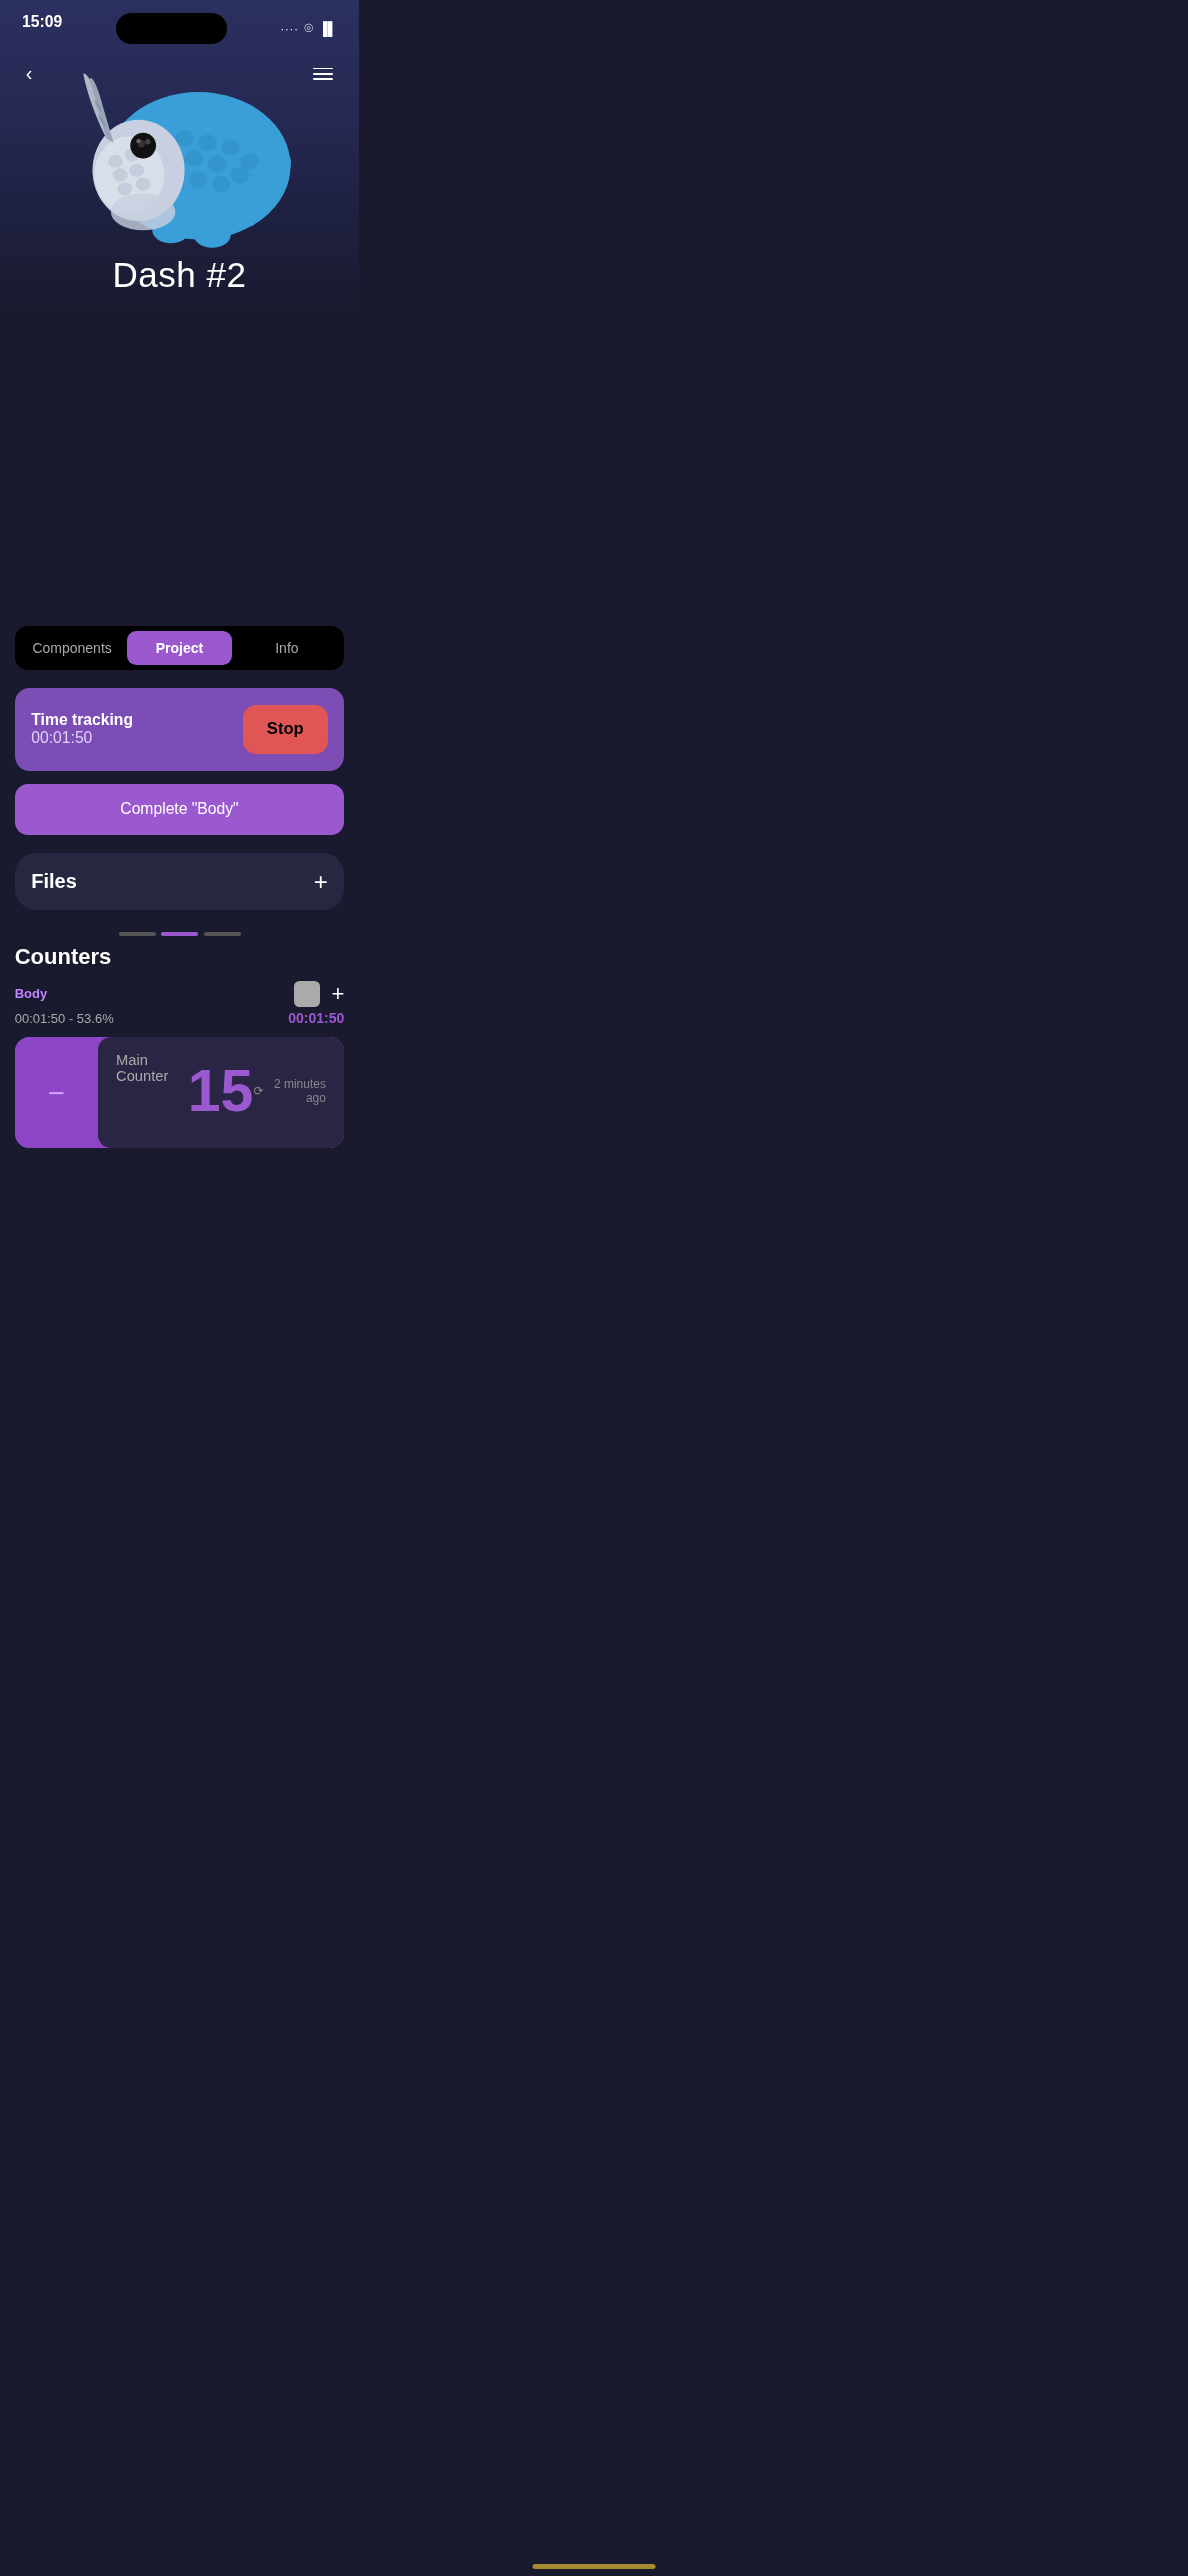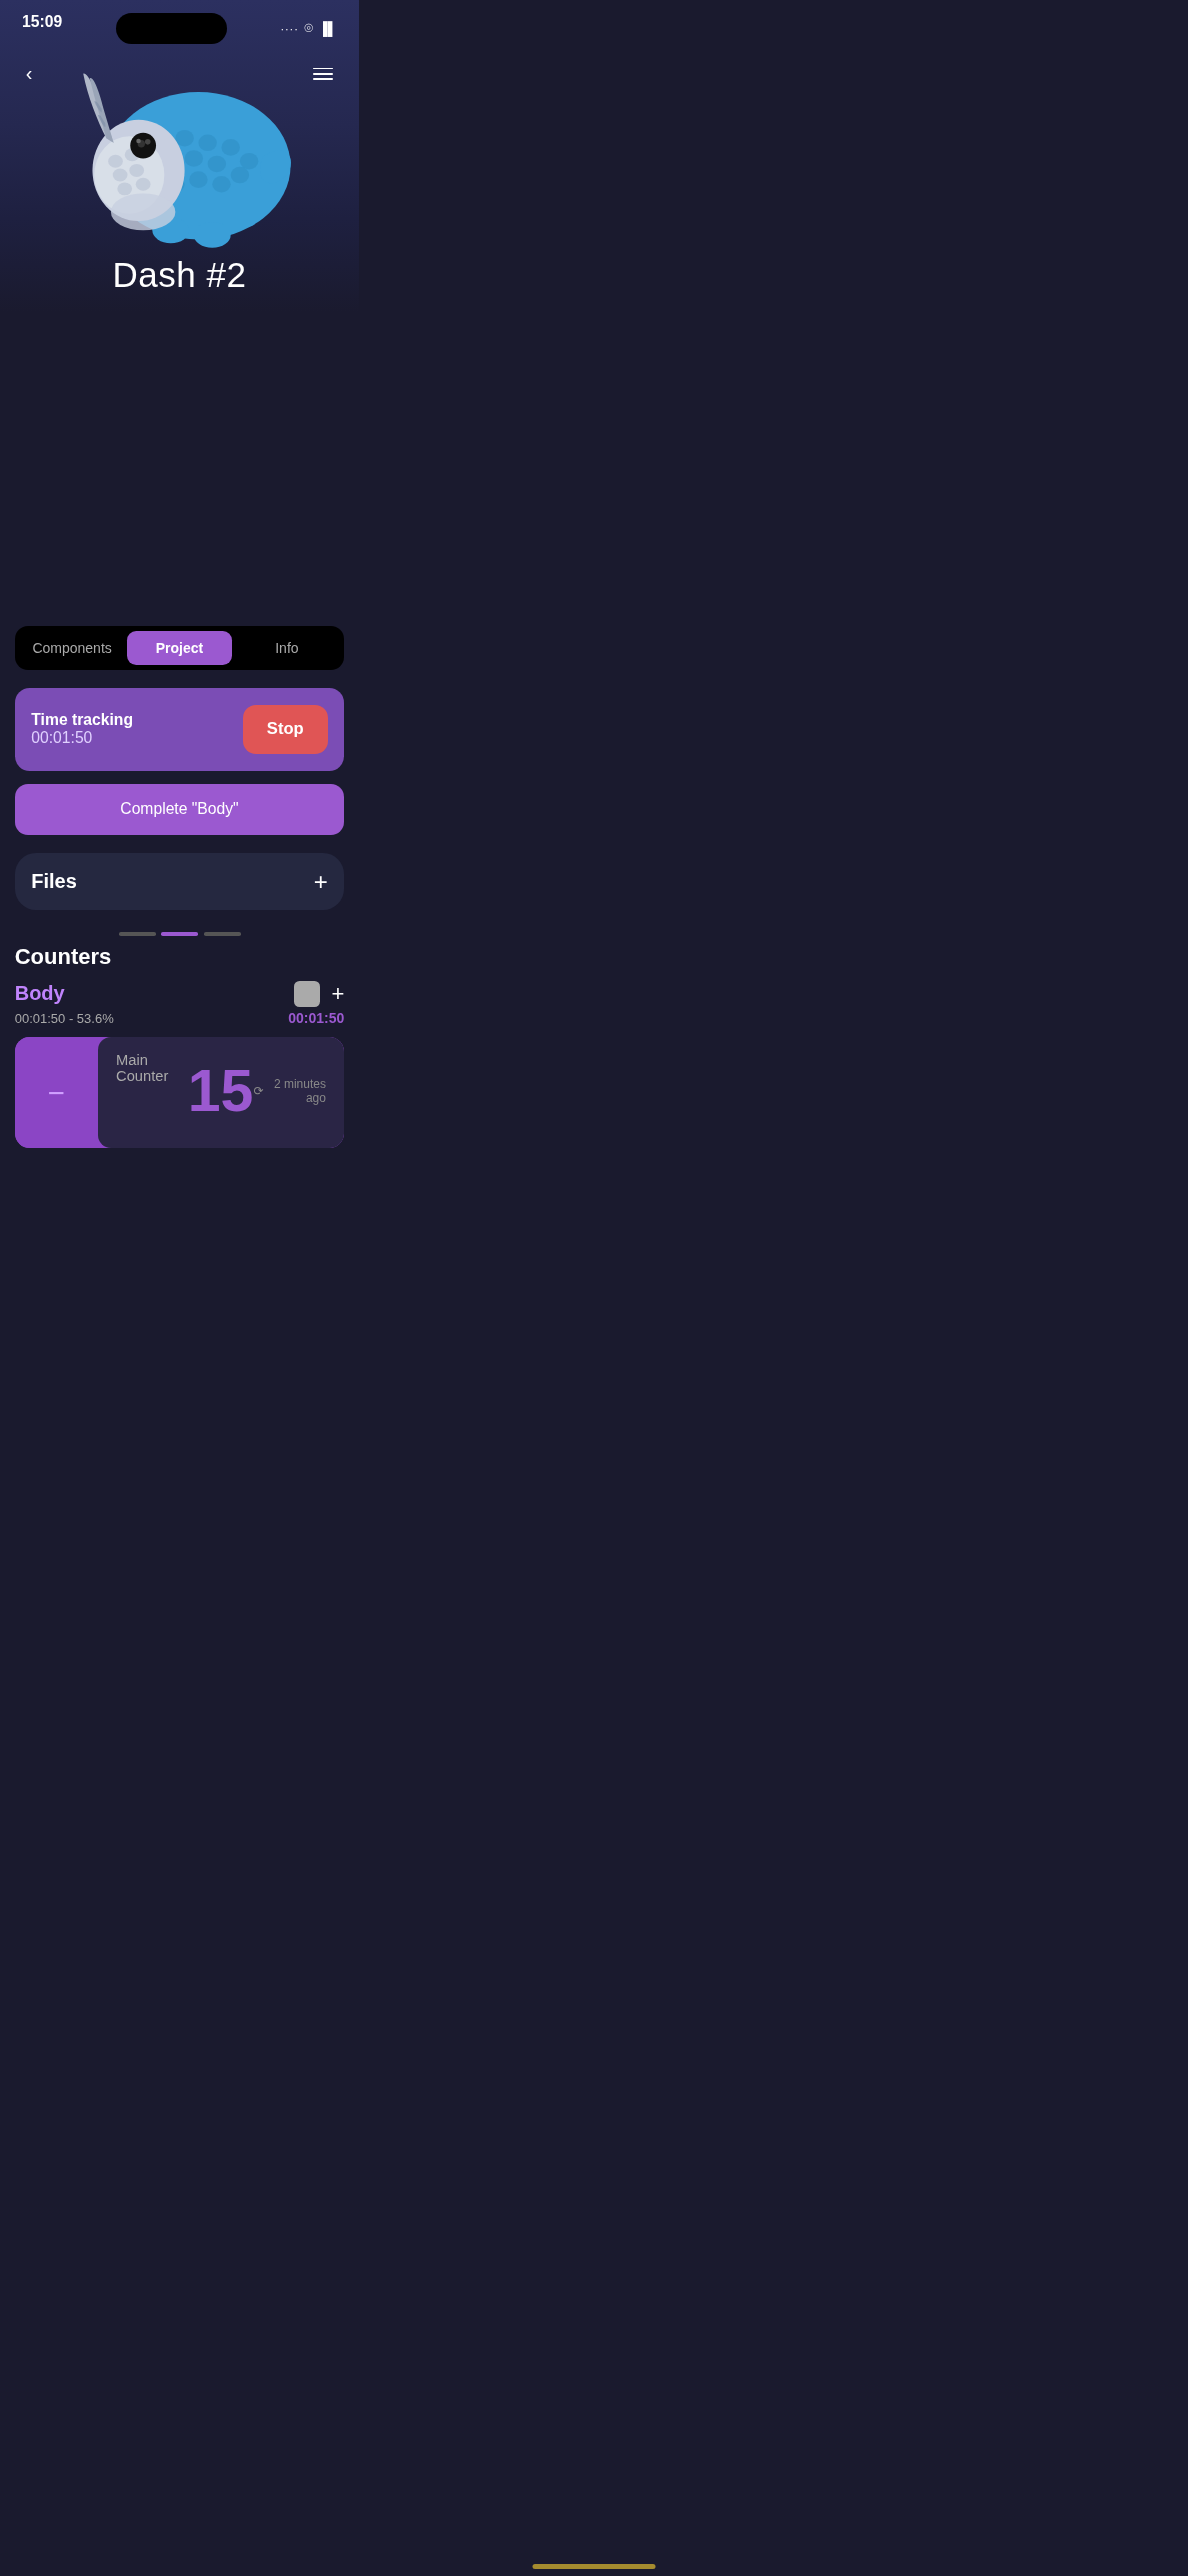--- a/index.html
+++ b/index.html
@@ -175,21 +175,21 @@
       margin-bottom: 0;
     }
 
     .card-time {
       font-size: 15.7px;
       color: #e0d0ff;
     }
 
     .stop-btn {
       background: #e05555;
-      color: #ffffff;
+      color: #000000;
       font-size: 16.6px;
       font-weight: 700;
       border: none;
       border-radius: 13px;
       padding: 14.7px 24px;
       cursor: pointer;
     }
 
     
     .complete-btn {
@@ -276,21 +276,21 @@
     }
 
     .counter-header {
       display: flex;
       align-items: center;
       justify-content: space-between;
       margin-bottom: 3.7px;
     }
 
     .counter-name {
-      font-size: 20px;
+      font-size: 13px;
       font-weight: 700;
       color: #c084fc;
     }
 
     .counter-controls {
       display: flex;
       align-items: center;
       gap: 11px;
     }
 

